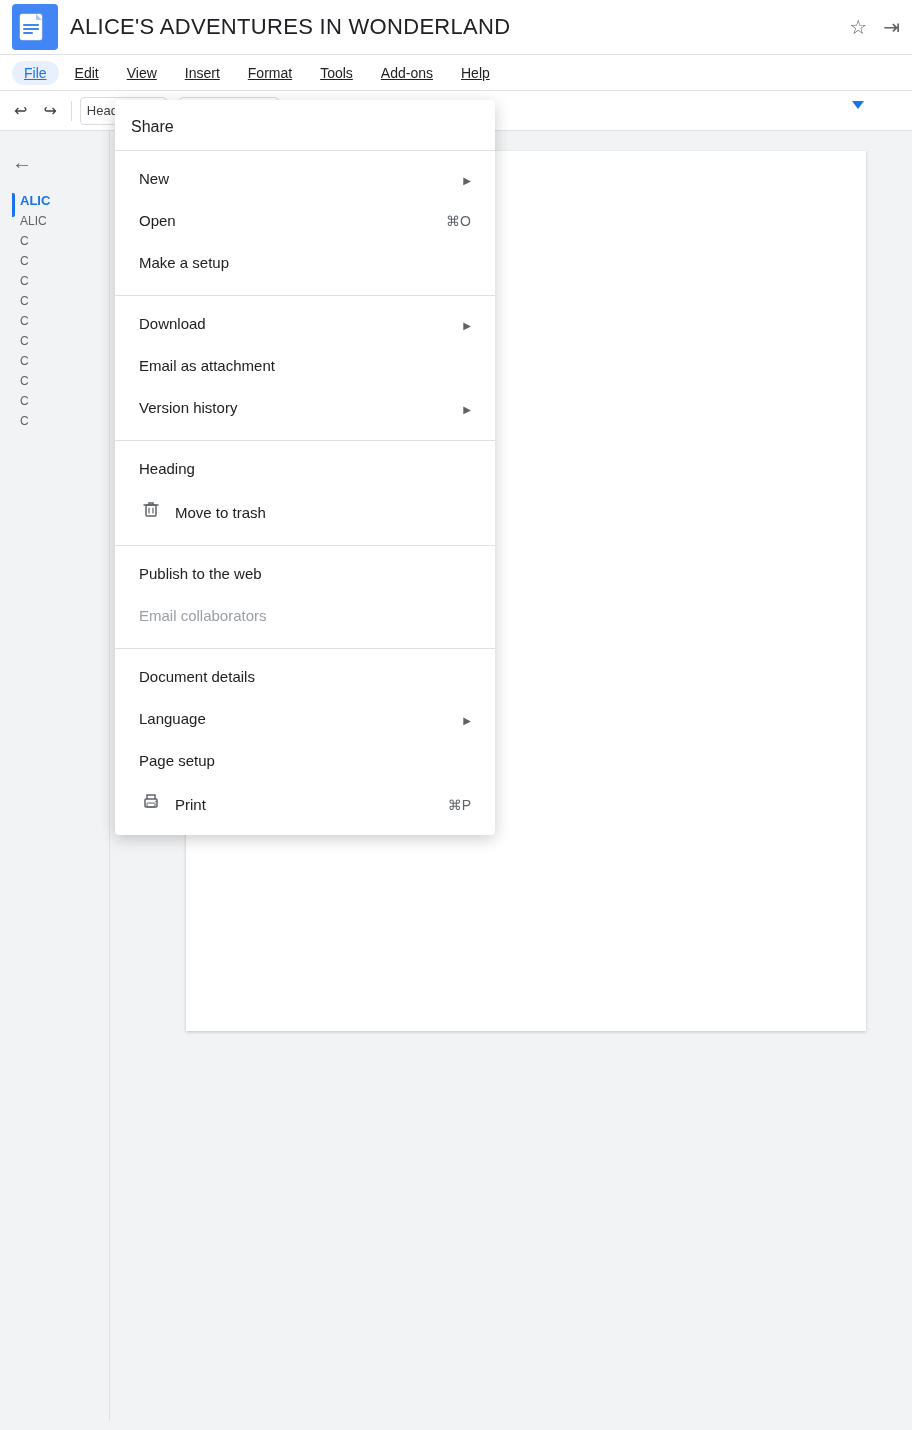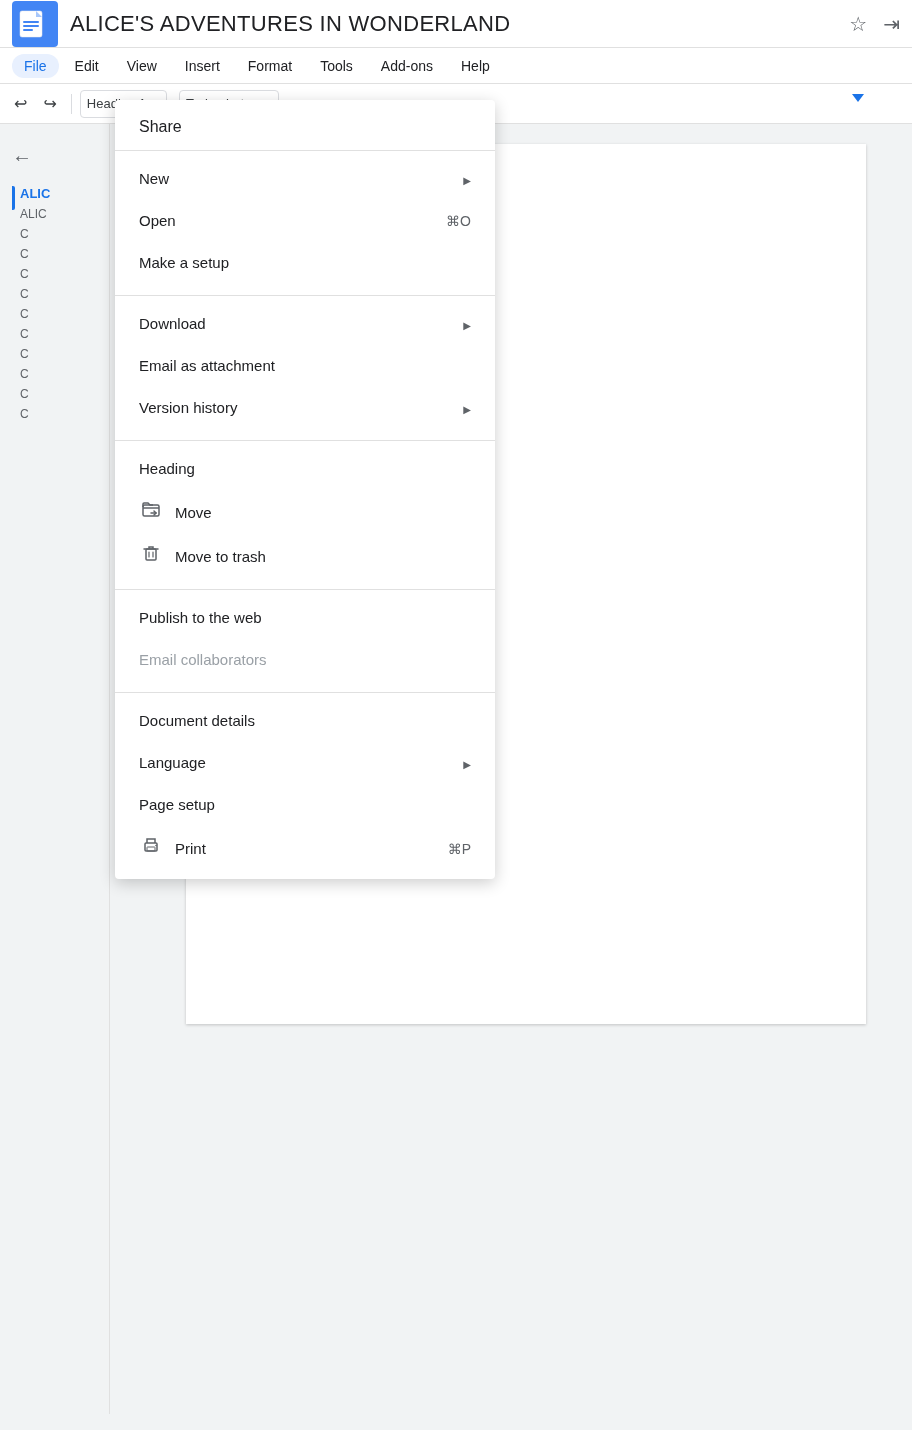--- a/index.html
+++ b/index.html
@@ -11,21 +11,21 @@
       overflow: hidden;
       position: relative;
     }
 
     
     .header {
       background: #fff;
       display: flex;
       align-items: center;
       padding: 8px 12px;
-      height: 48px;
+      height: 55px;
       border-bottom: 1px solid #e0e0e0;
     }
     .doc-icon {
       width: 46px;
       height: 46px;
       margin-right: 12px;
       flex-shrink: 0;
     }
     .doc-title {
       font-size: 22px;
@@ -54,20 +54,21 @@
       height: 36px;
       border-bottom: 1px solid #e0e0e0;
       gap: 4px;
     }
     .menu-item {
       padding: 4px 12px;
       font-size: 14px;
       color: #202124;
       cursor: pointer;
       border-radius: 12px;
+      text-decoration: underline;
     }
     .menu-item.active {
       background: #e8f0fe;
       color: #1a73e8;
     }
 
     
     .toolbar {
       background: #fff;
       display: flex;
@@ -267,21 +268,21 @@
     }
 
     .menu-row-arrow {
       color: #5f6368;
       font-size: 12px;
       margin-left: 16px;
     }
 
     
     .menu-share {
-      padding: 10px 24px 14px;
+      padding: 10px 16px 14px;
       font-size: 16px;
       font-weight: 400;
       color: #202124;
       cursor: pointer;
       border-bottom: 1px solid #e0e0e0;
     }
 
     
     .outline-line {
       width: 3px;
@@ -442,32 +443,20 @@
       </div>
     </div>
 
     <div class="menu-section">
       <div class="menu-row">
         <span class="menu-row-label">Heading</span>
       </div>
       <div class="menu-row">
         <span class="menu-row-icon">
           <svg width="18" height="18" viewBox="0 0 18 18" fill="none" xmlns="http://www.w3.org/2000/svg">
-            <rect x="1" y="5" width="16" height="11" rx="1.5" stroke="#5f6368" stroke-width="1.5" fill="none"></rect>
-            <path d="M1 8h16" stroke="#5f6368" stroke-width="1.5"></path>
-            <path d="M1 7V4a1 1 0 011-1h4l2 2h3" stroke="#5f6368" stroke-width="1.5" fill="none"></path>
-            <path d="M12 11l2 2-2 2" stroke="#5f6368" stroke-width="1.5" stroke-linecap="round"></path>
-            <path d="M9 13h5" stroke="#5f6368" stroke-width="1.5" stroke-linecap="round"></path>
-          </svg>
-        </span>
-        <span class="menu-row-label">Move</span>
-      </div>
-      <div class="menu-row">
-        <span class="menu-row-icon">
-          <svg width="18" height="18" viewBox="0 0 18 18" fill="none" xmlns="http://www.w3.org/2000/svg">
             <rect x="4" y="5" width="10" height="11" rx="1" stroke="#5f6368" stroke-width="1.5" fill="none"></rect>
             <path d="M2 5h14" stroke="#5f6368" stroke-width="1.5" stroke-linecap="round"></path>
             <path d="M7 5V3h4v2" stroke="#5f6368" stroke-width="1.5" fill="none"></path>
             <path d="M7 8v5M11 8v5" stroke="#5f6368" stroke-width="1.2" stroke-linecap="round"></path>
           </svg>
         </span>
         <span class="menu-row-label">Move to trash</span>
       </div>
     </div>
 

